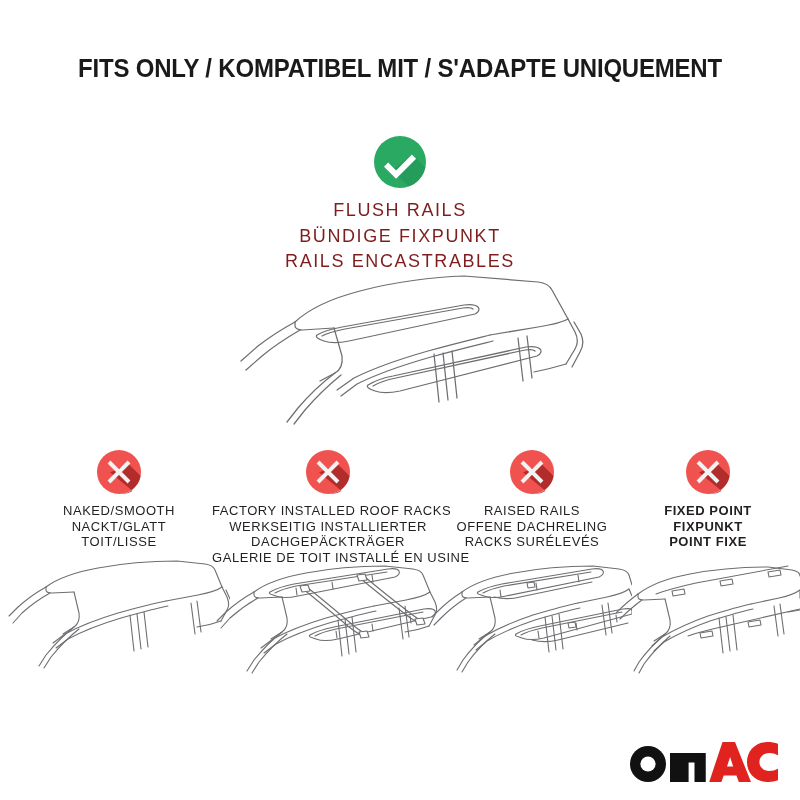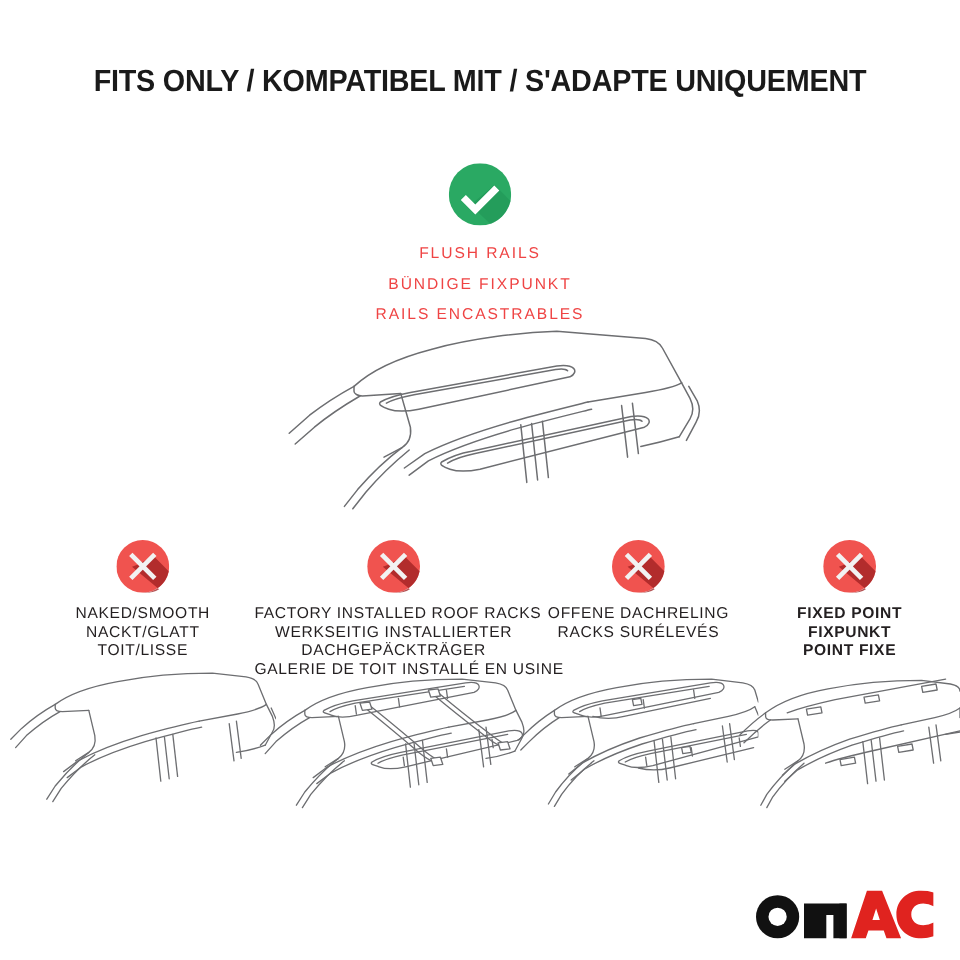--- a/index.html
+++ b/index.html
@@ -41,25 +41,25 @@
     width: 800px;
     text-align: center;
   }
   .check-icon-wrap {
     width: 52px;
     height: 52px;
     margin: 0 auto 10px auto;
     display: block;
   }
   .main-labels {
-    font-size: 13px;
+    font-size: 18px;
     line-height: 25.5px;
     letter-spacing: 1.6px;
     font-weight: 400;
-    color: #ef4444;
+    color: #7f1d1d;
   }
   .main-labels div { white-space: nowrap; }
 
   .main-illustration {
     position: absolute;
     left: 238px;
     top: 272px;
     width: 346px;
     height: 164px;
   }
@@ -283,20 +283,21 @@
 
   <div class="card card-2">
     <span class="x-icon-wrap">
       <svg viewBox="0 0 44 44" width="44" height="44" aria-hidden="true">
         <circle cx="22" cy="22" r="22" fill="#f0534f"></circle>
         <path d="M22 44a22 22 0 0 0 21.6-18L31 13.4 18 20.5 13 22.3 35.6 41A21.9 21.9 0 0 1 22 44z" fill="#9e1f20" opacity="0.75"></path>
         <path d="M13.4 10.6l20 20-2.8 2.8-20-20zM30.6 10.6l2.8 2.8-20 20-2.8-2.8z" fill="#f2f2f2"></path>
       </svg>
     </span>
     <div class="card-labels">
+      <div>RAISED RAILS</div>
       <div>OFFENE DACHRELING</div>
       <div>RACKS SURÉLEVÉS</div>
     </div>
     <div class="card-illustration illo-2">
       <svg viewBox="0 0 200 130" width="200" height="130" aria-hidden="true">
         <g fill="none" stroke="#6d6e71" stroke-width="1.1" stroke-linejoin="round" stroke-linecap="round">
           <path d="M30 40 C42 31 60 25 82 21 C108 16 139 14 161 14 L187 17 C193 18 196 20 197 23 L200 33"></path>
           <path d="M197 37 C193 40 184 43 175 45 L146 51"></path>
           <path d="M30 40 L30 43 C30 45 33 46 36 46 L58 45"></path>
           <path d="M58 45 L63 66 C64 72 62 77 58 80 L47 87"></path>

